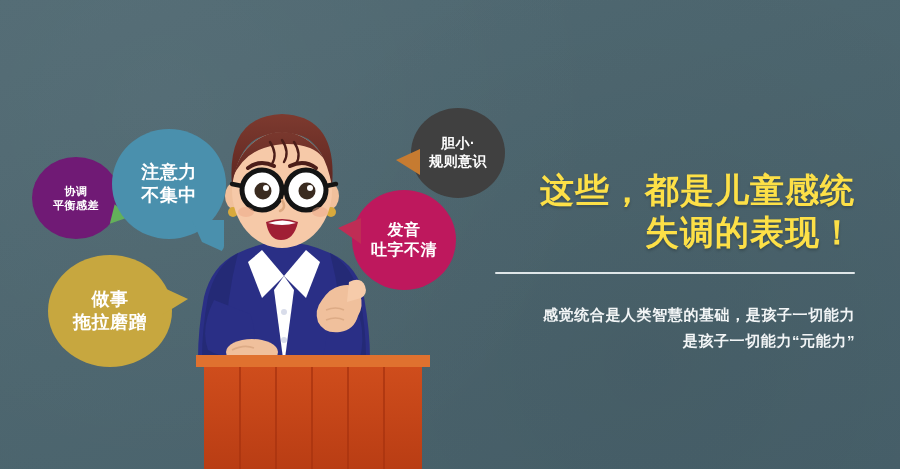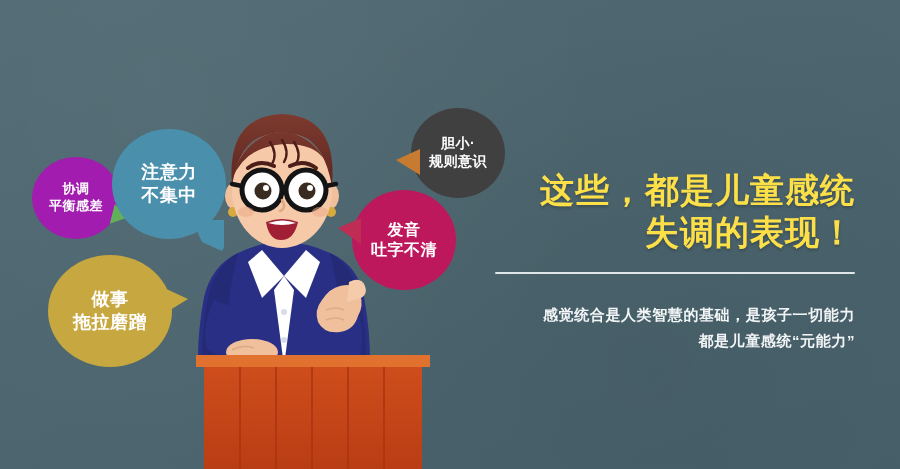--- a/index.html
+++ b/index.html
@@ -45,22 +45,22 @@
   .bubble .ln { display: block; white-space: nowrap; }
   .tail {
     position: absolute;
     width: 0;
     height: 0;
   }
 
   
   #bubble-coordination {
     left: 32px; top: 157px; width: 88px; height: 82px;
-    background: #a21caf;
-    font-size: 13px;
+    background: #701a75;
+    font-size: 11px;
     text-align: right;
   }
   #bubble-coordination .tail {
     right: -9px; bottom: 13px;
     border-left: 17px solid #63b05a;
     border-top: 9px solid transparent;
     border-bottom: 11px solid transparent;
     transform: rotate(14deg);
   }
 
@@ -330,16 +330,16 @@
     <span class="tail"></span>
   </div>
 
   <div class="right-panel">
     <div class="headline-sub" id="headline-sub-1">这些，都是儿童感统</div>
     <div class="headline-sub" id="headline-sub-2">失调的表现！</div>
 
     <div id="divider"></div>
 
     <div class="body-line" id="body-line-1">感觉统合是人类智慧的基础，是孩子一切能力</div>
-    <div class="body-line" id="body-line-2">都是儿童感统“元能力”</div>
+    <div class="body-line" id="body-line-2">是孩子一切能力“元能力”</div>
   </div>
 
 </div>
 
 </body></html>

